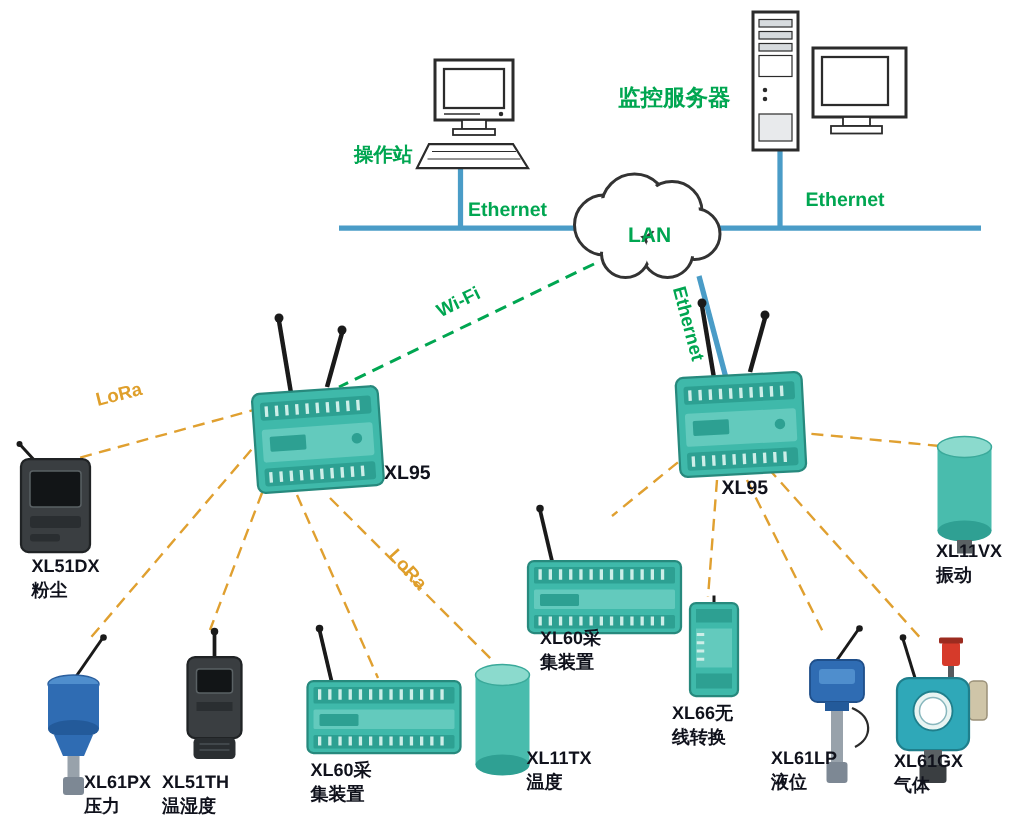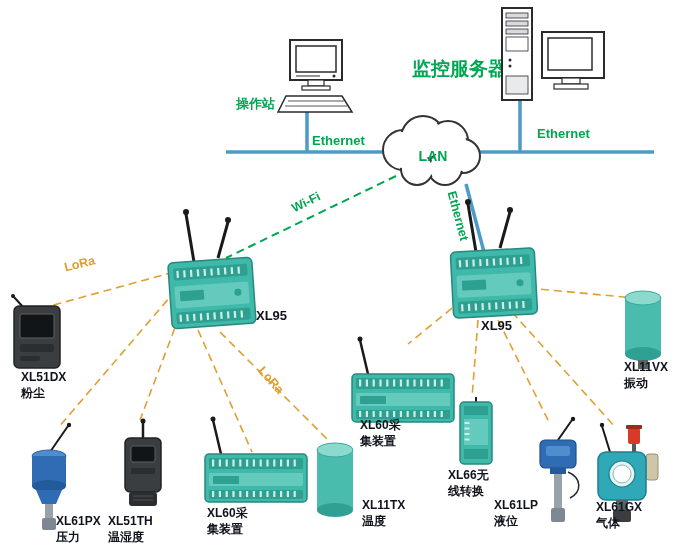--- a/index.html
+++ b/index.html
@@ -1,21 +1,21 @@
 <!DOCTYPE html>
 <html><head>
 <meta charset="utf-8">
 <style>
   * { margin:0; padding:0; box-sizing:border-box; }
   body { font-family:"Liberation Sans", sans-serif; background:#fff; }
   .canvas { position:relative; width:676px; height:549px; background:#ffffff; overflow:hidden; }
   .abs { position:absolute; }
   svg text { font-family:"Liberation Sans", sans-serif; }
   .net-label { color:#00a651; font-weight:bold; font-size:13px; white-space:nowrap; }
-  .net-label.big { font-size:19px; }
+  .net-label.big { font-size:15px; }
   .link-label { color:#00a651; font-weight:bold; font-size:12.5px; white-space:nowrap; }
   .lora-label { color:#df9f2b; font-weight:bold; font-size:12.5px; white-space:nowrap; }
   .rot { transform-origin: 0 0; }
   .gateway-label { font-size:13px; font-weight:bold; color:#10121c; white-space:nowrap; }
   .device-label { font-size:12px; font-weight:bold; color:#10121c; line-height:1.3; white-space:nowrap; }
 </style>
 </head>
 <body>
 
 <div class="canvas">
@@ -215,21 +215,21 @@
   <div class="abs device-label" style="left:207px;top:506px">
     <div>XL60采</div>
     <div>集装置</div>
   </div>
 
   <svg class="abs" style="left:312px;top:438px" width="46" height="86" viewBox="0 0 46 86">
     <rect x="5" y="12" width="36" height="60" fill="#49bcad"></rect>
     <ellipse cx="23" cy="72" rx="18" ry="7" fill="#2fa093"></ellipse>
     <ellipse cx="23" cy="12" rx="18" ry="7" fill="#8bdacd" stroke="#3aa99a" stroke-width="1"></ellipse>
   </svg>
-  <div class="abs device-label" style="left:362px;top:498px">
+  <div class="abs device-label" style="left:351px;top:498px">
     <div>XL11TX</div>
     <div>温度</div>
   </div>
 
   <svg class="abs" style="left:350px;top:336px" width="106" height="88" viewBox="0 0 106 88">
     <line x1="18" y1="38" x2="10" y2="4" stroke="#1a1a1a" stroke-width="2.5"></line>
     <circle cx="10" cy="3" r="2.5" fill="#1a1a1a"></circle>
     <rect x="2" y="38" width="102" height="48" rx="4" fill="#3fb9aa" stroke="#27897d" stroke-width="1.5"></rect>
     <rect x="6" y="42" width="94" height="11" rx="1" fill="#2da092"></rect>
     <line x1="9" y1="47" x2="97" y2="47" stroke="#cdeee8" stroke-width="7" stroke-dasharray="2.2 4.6"></line>
@@ -259,21 +259,21 @@
   <svg class="abs" style="left:524px;top:416px" width="66" height="112" viewBox="0 0 66 112">
     <line x1="34" y1="24" x2="48" y2="4" stroke="#1a1a1a" stroke-width="2"></line>
     <circle cx="49" cy="3" r="2.2" fill="#1a1a1a"></circle>
     <rect x="16" y="24" width="36" height="28" rx="5" fill="#2f6cb3" stroke="#1f4f8a" stroke-width="1.2"></rect>
     <rect x="22" y="30" width="24" height="10" rx="2" fill="#4f8ecd"></rect>
     <rect x="26" y="52" width="16" height="6" fill="#235a9a"></rect>
     <path d="M44 56 C 58 62, 58 76, 46 82" stroke="#2b2b2b" stroke-width="1.5" fill="none"></path>
     <rect x="30" y="58" width="8" height="34" fill="#98a2ab"></rect>
     <rect x="27" y="92" width="14" height="14" rx="2" fill="#7d8894"></rect>
   </svg>
-  <div class="abs device-label" style="left:494px;top:498px">
+  <div class="abs device-label" style="left:514px;top:498px">
     <div>XL61LP</div>
     <div>液位</div>
   </div>
 
   <svg class="abs" style="left:590px;top:420px" width="72" height="108" viewBox="0 0 72 108">
     <line x1="20" y1="32" x2="12" y2="6" stroke="#1a1a1a" stroke-width="2"></line>
     <circle cx="12" cy="5" r="2.2" fill="#1a1a1a"></circle>
     <rect x="42" y="22" width="4" height="10" fill="#555a5e"></rect>
     <rect x="38" y="8" width="12" height="16" rx="2" fill="#d63a2a"></rect>
     <rect x="36" y="5" width="16" height="4" rx="1" fill="#9c2b1f"></rect>

